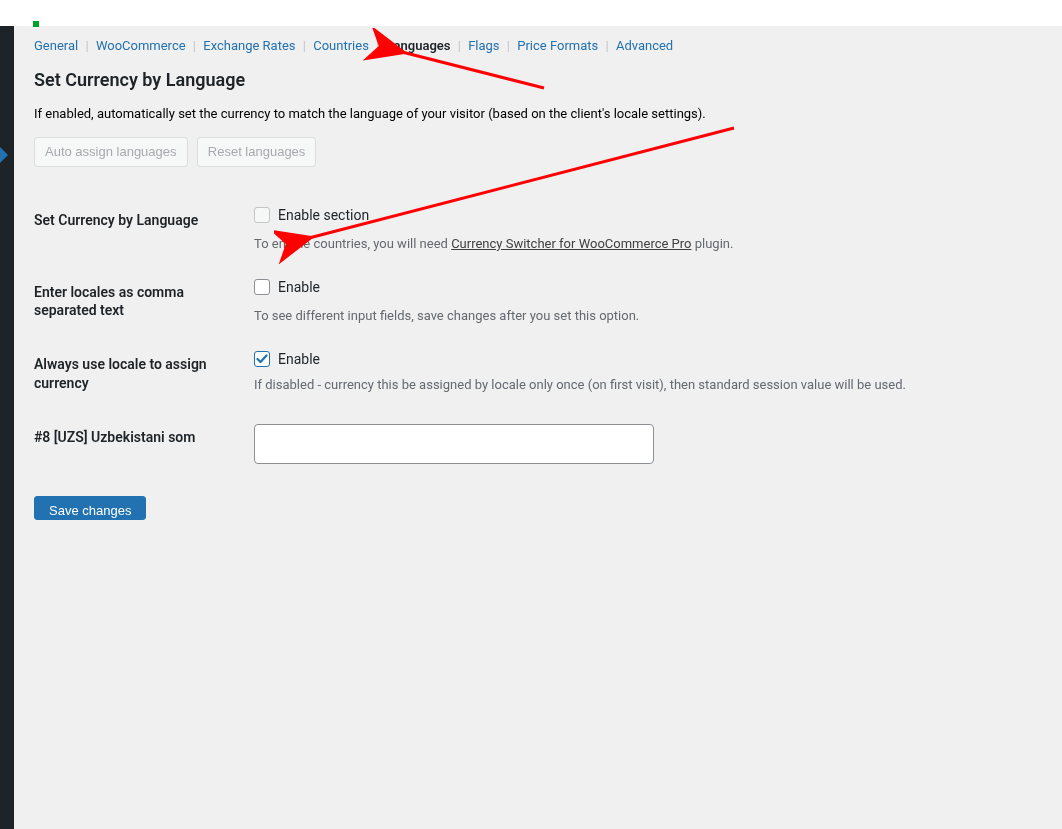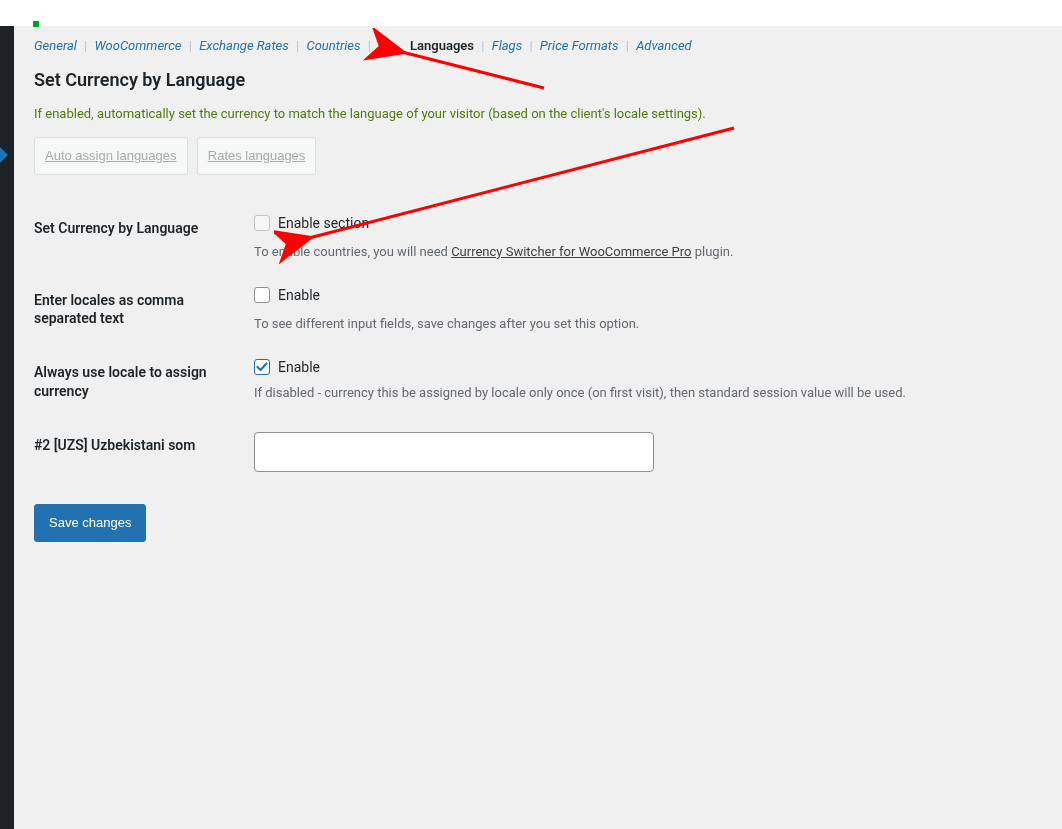--- a/index.html
+++ b/index.html
@@ -50,56 +50,53 @@
     min-height: 829px;
   }
   .subsubsub {
     margin: 12px 0 14px 0;
     font-size: 13px;
     color: #646970;
   }
   .subsubsub a {
     color: #2271b1;
     text-decoration: none;
-    font-style: italic;
   }
   .subsubsub .sep {
     color: #c3c4c7;
     padding: 0 4px;
   }
   .subsubsub .current {
     color: #1d2327;
     font-weight: 600;
-    margin-left: 32px;
   }
   h2.section-title {
     font-size: 18px;
     font-weight: 600;
     color: #1d2327;
     margin: 16px 0 10px 0;
   }
   p.desc {
     font-size: 13px;
-    color: #4d7c0f;
+    color: #000000;
     margin: 16px 0;
   }
   .btn-row { margin: 12px 0 26px 0; }
   .button {
     display: inline-block;
     font-size: 13px;
     line-height: 2;
     padding: 0 10px;
     background: #f6f7f7;
     border: 1px solid #dcdcde;
     border-radius: 3px;
     color: #a7aaad;
     cursor: default;
     margin-right: 6px;
-    height: 38px;
-    text-decoration: underline;
+    height: 30px;
   }
   .form-table { width: 100%; border-collapse: collapse; }
   .form-table th {
     text-align: left;
     vertical-align: top;
     width: 220px;
     padding: 18px 10px 18px 0;
     font-weight: 600;
     font-size: 14px;
     color: #1d2327;
@@ -150,21 +147,21 @@
   .button-primary {
     display: inline-block;
     background: #2271b1;
     color: #fff;
     border: 1px solid #2271b1;
     border-radius: 3px;
     font-size: 13px;
     line-height: 2.15;
     padding: 0 14px;
     cursor: pointer;
-    height: 38px;
+    height: 24px;
     margin-top: 18px;
   }
   .arrow-overlay {
     position: absolute;
     pointer-events: none;
     z-index: 5;
   }
 </style>
 </head>
 <body>
@@ -193,21 +190,21 @@
     <a href="#">Price Formats</a>
     <span class="sep">|</span>
     <a href="#">Advanced</a>
   </div>
 
   <h2 class="section-title">Set Currency by Language</h2>
   <p class="desc">If enabled, automatically set the currency to match the language of your visitor (based on the client's locale settings).</p>
 
   <div class="btn-row">
     <button class="button">Auto assign languages</button>
-    <button class="button">Rates languages</button>
+    <button class="button">Reset languages</button>
   </div>
 
   <table class="form-table">
     <tbody>
       <tr>
         <th>Set Currency by Language</th>
         <td>
           <label class="chk-label">
             <span class="chk disabled"></span>
             <span>Enable section</span>
@@ -239,21 +236,21 @@
                 </svg>
             </span>
             <span>Enable</span>
           </label>
           <div class="field-sub">If disabled - currency this be assigned by locale only once (on first visit), then standard session value will be used.</div>
         </td>
       </tr>
 
 
       <tr>
-        <th>#2 [UZS] Uzbekistani som</th>
+        <th>#8 [UZS] Uzbekistani som</th>
         <td>
           <input type="text" class="text-input" value="" style="">
         </td>
       </tr>
     </tbody>
   </table>
 
 
 
   <button class="button-primary">Save changes</button>

